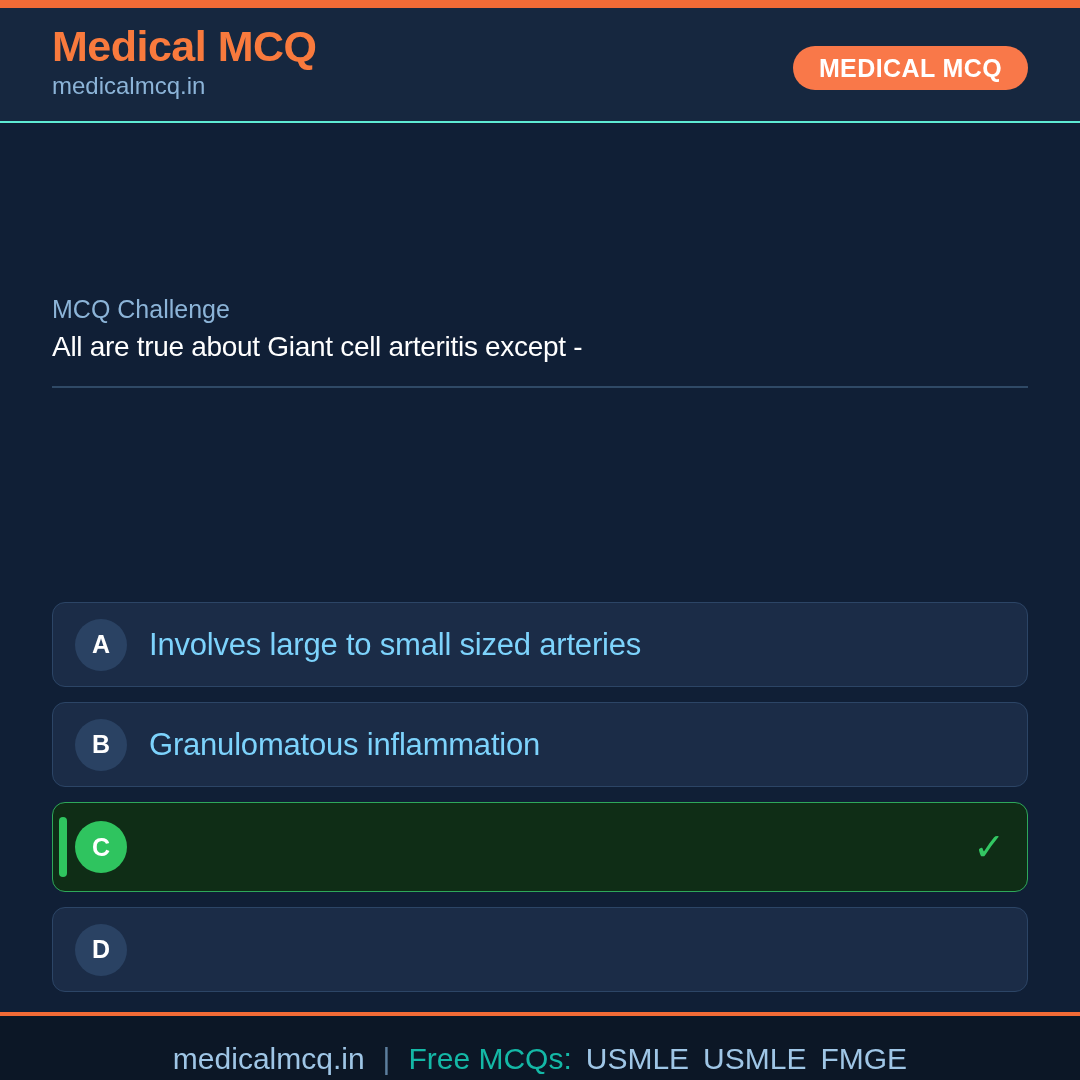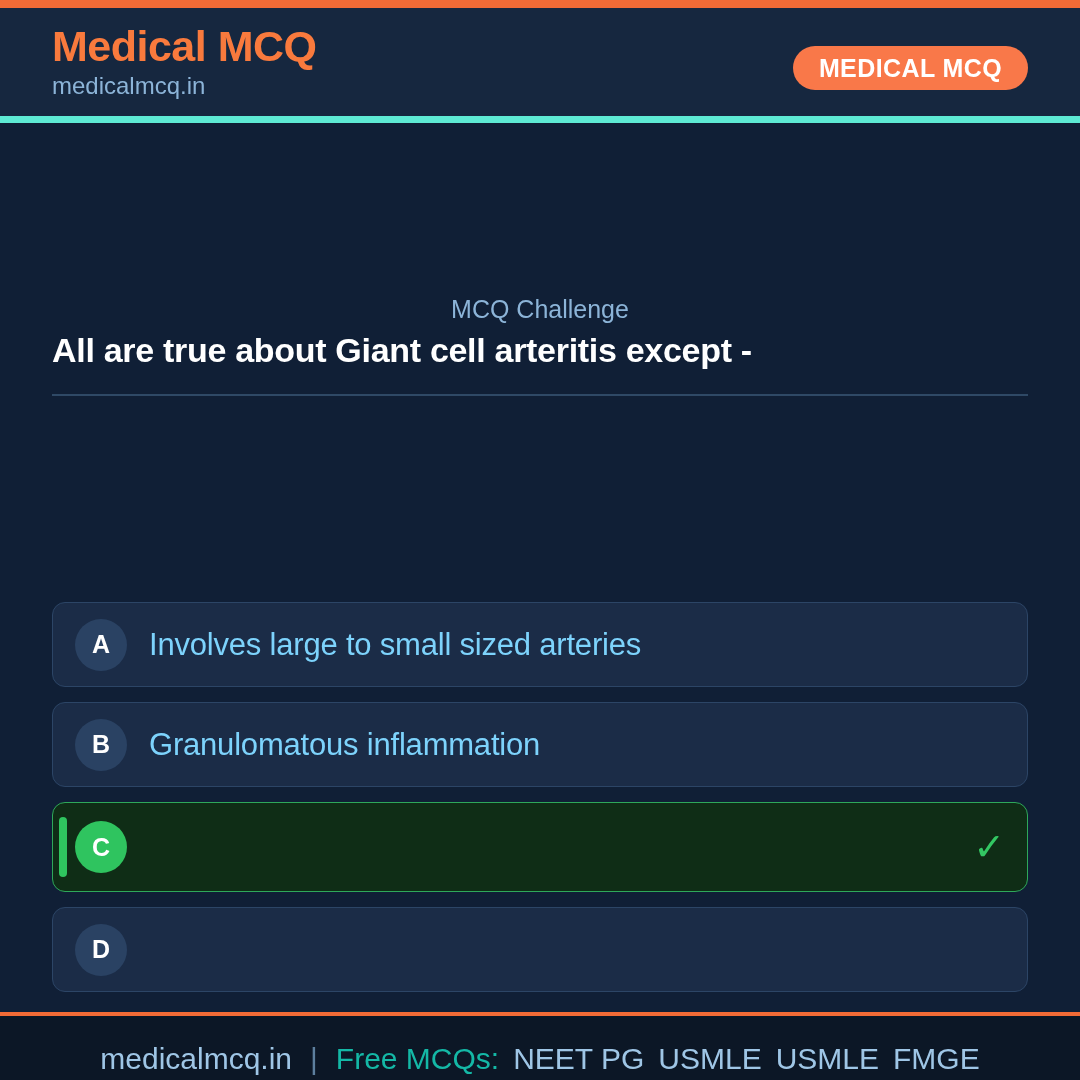--- a/index.html
+++ b/index.html
@@ -25,21 +25,21 @@
     background: #f26b36;
   }
 
   
   .header {
     position: absolute;
     top: 8px; left: 0;
     width: 1080px;
     height: 115px;
     background: #16273f;
-    border-bottom: 7px solid #5eead4;
+    border-bottom: 2px solid #5eead4;
     padding-left: 44px;
   }
 
   .brand-block {
     position: absolute;
     left: 52px;
     top: 14px;
   }
 
   .brand-title {
@@ -88,26 +88,25 @@
     left: 52px;
     top: 170px;
     width: 976px;
   }
 
   .q-eyebrow {
     font-size: 25px;
     color: #8cb4d8;
     line-height: 1.25;
     margin-bottom: 4px;
-    text-align: center;
   }
 
   .q-title {
-    font-size: 34px;
-    font-weight: bold;
+    font-size: 28px;
+    font-weight: normal;
     color: #ffffff;
     line-height: 1.25;
     letter-spacing: -0.3px;
     max-width: 880px;
   }
 
   .q-rule {
     margin-top: 22px;
     width: 976px;
     height: 2px;
@@ -278,18 +277,17 @@
     </div>
 
   </div>
 </div>
 
 <div class="footer">
   <div class="footer-inner">
     <span class="footer-site">medicalmcq.in</span>
     <span class="footer-sep">|</span>
     <span class="footer-label">Free MCQs:</span>
-    <span class="footer-exam">NEET PG</span>
     <span class="footer-exam">USMLE</span>
     <span class="footer-exam">USMLE</span>
     <span class="footer-exam">FMGE</span>
   </div>
 </div>
 
 </body></html>

